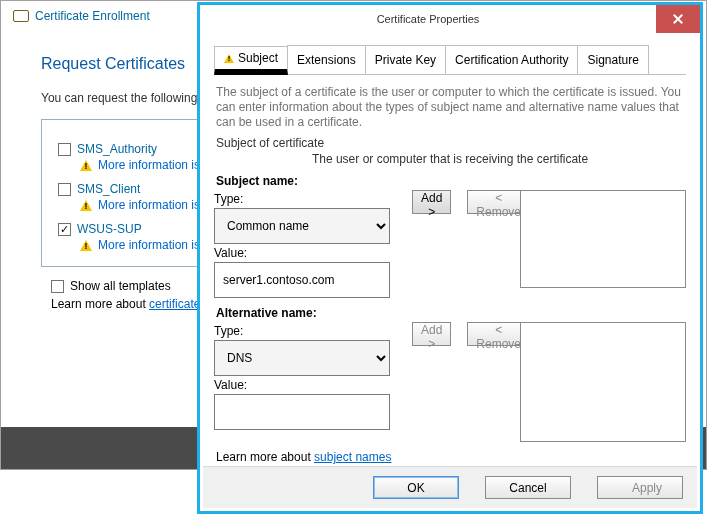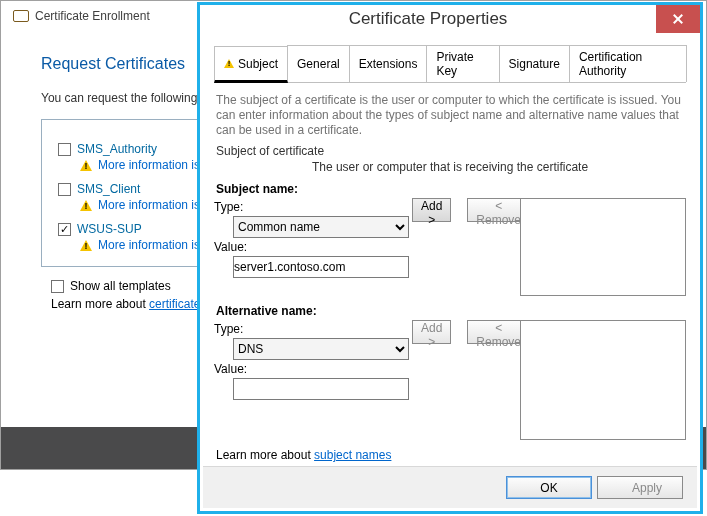--- a/index.html
+++ b/index.html
@@ -3,77 +3,77 @@
 <meta charset="utf-8">
 <style>
 * { box-sizing: border-box; font-family: "Segoe UI", Tahoma, sans-serif; font-size: 12px; }
 body { margin: 0; width: 707px; height: 516px; background: #fff; position: relative; overflow: hidden; }
 
 
 .enroll-wizard { position: absolute; top: 0; left: 0; width: 707px; height: 470px; border: 1px solid #a0a0a0; background: #fff; }
 .enroll-title-row { display: flex; align-items: center; padding: 8px 12px 14px 12px; }
 .enroll-icon { width: 16px; height: 12px; position: relative; margin-right: 6px; }
 .enroll-icon::before { content:""; position:absolute; inset:0; border:1px solid #7a5a1e; border-radius:2px; background:#fff; }
-.enroll-title { color: #404040; }
+.enroll-title { color: #0369a1; }
 .enroll-body { padding: 0 40px; }
 .enroll-heading { color: #0a5aa6; font-size: 16px; margin: 18px 0 18px 0; }
 .enroll-text { color: #333; margin-bottom: 14px; }
 .template-box { border: 1px solid #9aafc0; padding: 12px 12px 6px 16px; }
 .tmpl-row { display:flex; align-items:center; margin: 10px 0 2px 0; }
 .chk { width: 13px; height: 13px; border: 1px solid #707070; background:#fff; margin-right:6px; display:inline-flex; align-items:center; justify-content:center; }
 .chk.checked::after { content:"✓"; font-size:11px; line-height:11px; color:#000; }
 .tmpl-label { color:#0369a1; }
 .warn-row { display:flex; align-items:center; margin: 2px 0 8px 22px; }
 .warn-icon { width:0;height:0;border-left:6px solid transparent;border-right:6px solid transparent;border-bottom:11px solid #f5c300; position:relative; margin-right:6px; }
 .warn-icon::after { content:"!"; position:absolute; left:-2px; top:1px; width:4px; text-align:center; font-size:9px; color:#000; font-weight:bold; }
 .more-link { color:#0066cc; }
 .show-all-row { display:flex; align-items:center; margin: 12px 0 4px 10px; }
 .learn-row { margin-left:10px; }
 .learn-link { color:#0066cc; text-decoration:underline; }
 .enroll-footer { position:absolute; left:0; right:0; bottom:0; height:42px; background:#4a4a4b; }
 
 
 .dialog { position:absolute; left:197px; top:2px; width:506px; height:512px; border:3px solid #1fb0ea; background:#fff; }
 .titlebar { height:28px; background:#fff; display:flex; align-items:stretch; }
-.titlebar-title { flex:1; display:flex; align-items:center; justify-content:center; color:#333; font-size:17px; }
+.titlebar-title { flex:1; display:flex; align-items:center; justify-content:center; color:#333; font-size:11px; }
 .close-btn { width:44px; background:#c8504f; display:flex; align-items:center; justify-content:center; cursor:pointer; }
 .close-x { width:10px; height:10px; position:relative; }
 .close-x::before,.close-x::after { content:""; position:absolute; left:4px; top:-1px; width:2px; height:12px; background:#fff; }
 .close-x::before { transform:rotate(45deg);} .close-x::after { transform:rotate(-45deg);}
 .dlg-body { padding: 8px 14px 0 14px; }
 
 
 .tabs { display:flex; border-bottom:1px solid #bfbfbf; margin-top:4px; }
 .tab { padding:4px 9px; border:1px solid #bfbfbf; border-bottom:none; background:#fff; margin-right:-1px; position:relative; cursor:pointer; display:flex; align-items:center; gap:4px; }
-.tab.active { background:#fff; border-bottom:3px solid #000000; top:1px; z-index:2; }
+.tab.active { background:#fff; border-bottom:6px solid #000000; top:1px; z-index:2; }
 .tab-warn { width:0;height:0;border-left:5px solid transparent;border-right:5px solid transparent;border-bottom:9px solid #f5c300; position:relative; }
 .tab-warn::after { content:"!"; position:absolute; left:-2px; top:0px; width:4px; text-align:center; font-size:8px; color:#000; font-weight:bold; }
 
 .desc { margin:10px 2px 6px 2px; color:#737373; line-height:1.25; }
 .section-head { color:#333; margin:6px 2px 2px 2px; }
 .section-sub { color:#333; margin:0 2px 8px 2px;text-align:center; }
 
 .group-label { margin:0 2px 2px 2px;font-weight:bold; }
 .editor-row { display:flex; align-items:flex-start; gap:14px; }
 .left-col { width:176px; }
 .btn-col { width:102px; display:flex; flex-direction:row; gap:8px; align-items:stretch; }
 .right-col { flex:1; }
 
 .field-label { margin:2px 0; }
-select.winselect, input.wininput { width:100%; height:22px; border:1px solid #7a7a7a; padding:2px 0; background:#fff;margin-left:19px; }
+select.winselect, input.wininput { width:100%; height:36px; border:1px solid #7a7a7a; padding:2px 8px; background:#fff; }
 select.winselect { background:#f4f4f4; }
 
 .btn { height:24px; border:1px solid #8a8a8a; background:linear-gradient(#fdfdfd,#e6e6e6); cursor:pointer; padding:0 8px; }
 .btn:disabled { color:#8a8a8a; cursor:default; }
 .btn.primary { background:linear-gradient(#f0f0f0,#d8d8d8); }
 
 .list-box { border:1px solid #8a8a8a; height:98px; background:#fff; }
 .list-box.tall { height:120px; }
 
-.dlg-footer { position:absolute; left:3px; right:3px; bottom:3px; height:42px; background:#f0f0f0; border-top:1px solid #d8d8d8; display:flex; align-items:center; justify-content:flex-end; gap:5px; padding-right:14px; }
+.dlg-footer { position:absolute; left:3px; right:3px; bottom:3px; height:42px; background:#f0f0f0; border-top:1px solid #d8d8d8; display:flex; align-items:center; justify-content:flex-end; gap:26px; padding-right:14px; }
 .fbtn { width:86px; height:23px; border:1px solid #8a8a8a; background:linear-gradient(#fdfdfd,#e6e6e6); cursor:pointer; }
 .fbtn.default { border:1px solid #4a90d9; box-shadow:0 0 0 1px #8fc0ea inset; }
 .fbtn:disabled { color:#8a8a8a; cursor:default;padding-left:20px; }
 
 .learn-inline { margin:8px 2px 0 2px; }
 </style>
 </head>
 <body>
 
 <div class="enroll-wizard">
@@ -128,33 +128,30 @@
         <span class="close-x"></span>
       </div>
   </div>
   <div class="dlg-body">
     <div class="tabs">
       <div class="tab active">
         <span class="tab-warn"></span>
         <span>Subject</span>
       </div>
       <div class="tab">
-          <span>General</span>
-        </div>
-      <div class="tab">
           <span>Extensions</span>
         </div>
       <div class="tab">
           <span>Private Key</span>
         </div>
       <div class="tab">
+          <span>Certification Authority</span>
+        </div>
+      <div class="tab">
           <span>Signature</span>
-        </div>
-      <div class="tab">
-          <span>Certification Authority</span>
         </div>
     </div>
 
     <div class="desc">The subject of a certificate is the user or computer to which the certificate is issued. You can enter information about the types of subject name and alternative name values that can be used in a certificate.</div>
     <div class="section-head">Subject of certificate</div>
     <div class="section-sub">The user or computer that is receiving the certificate</div>
 
     <div class="group-label">Subject name:</div>
     <div class="editor-row">
       <div class="left-col">
@@ -197,15 +194,16 @@
       </div>
     </div>
 
     <div class="learn-inline">
       <span>Learn more about </span><span class="learn-link">subject names</span>
     </div>
   </div>
 
   <div class="dlg-footer">
     <button class="fbtn default">OK</button>
+    <button class="fbtn">Cancel</button>
     <button class="fbtn" disabled="">Apply</button>
   </div>
 </div>
 
 </body></html>

